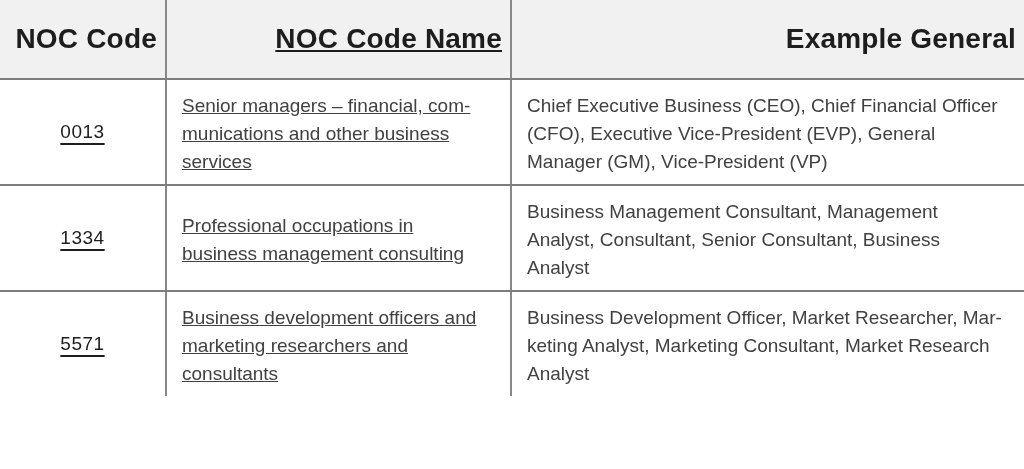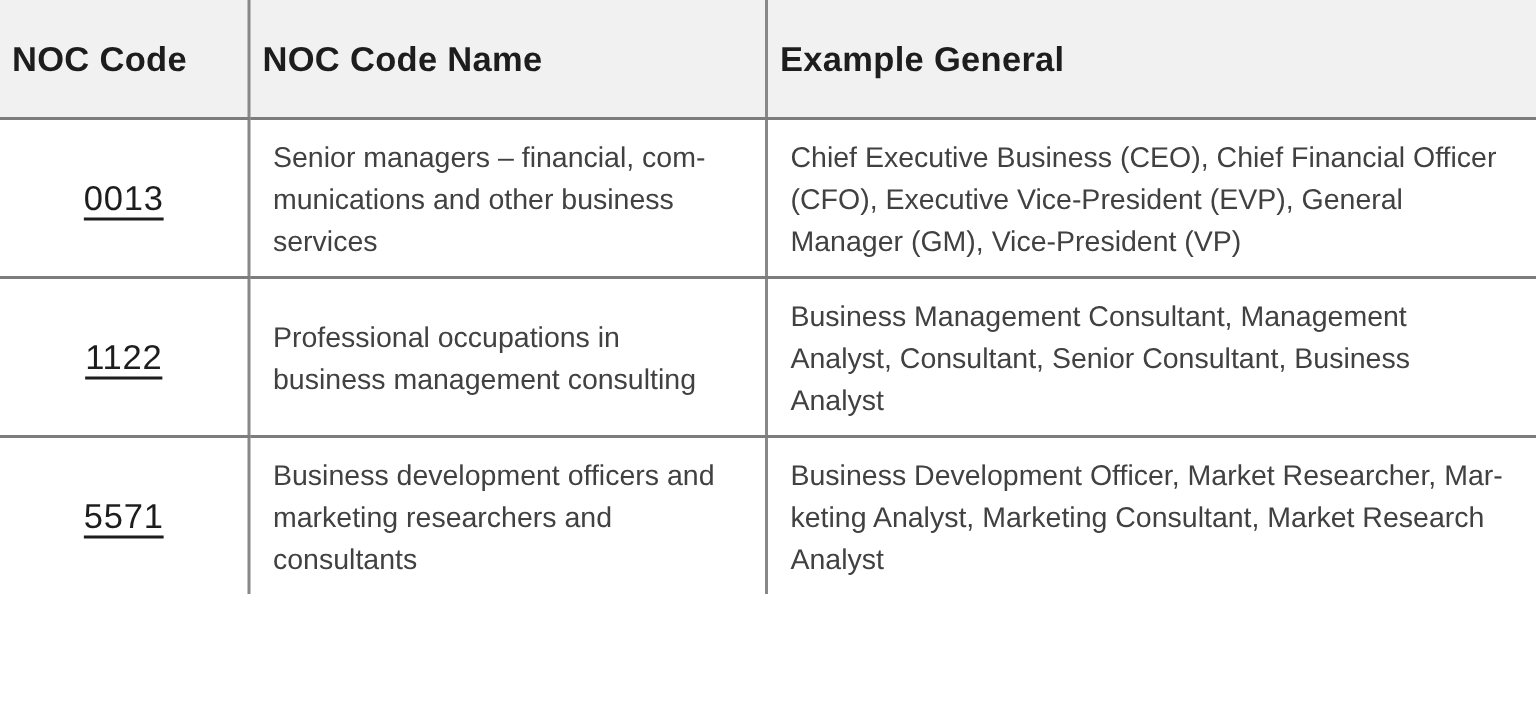--- a/index.html
+++ b/index.html
@@ -19,46 +19,46 @@
     border-collapse: collapse;
     table-layout: fixed;
   }
   col.c1 { width: 166px; }
   col.c2 { width: 345px; }
   col.c3 { width: 513px; }
 
   thead th {
     background: #f1f1f2;
     height: 78px;
-    font-size: 23px;
+    font-size: 28px;
     font-weight: bold;
     color: #1d1d1d;
-    text-align: left;
+    text-align: right;
     vertical-align: middle;
     letter-spacing: 0.2px;
     border-bottom: 2px solid #7d7d7d;
     padding: 0 8px;
   }
   th.col-1, td.code-cell { border-right: 2px solid #888888; }
-  th.col-2, td.name-cell { border-right: 2px solid #888888; }
+  th.col-2, td.name-cell { border-right: 2px solid #888888; text-decoration: underline; }
 
   tbody tr { vertical-align: middle; }
   tbody tr:not(:last-child) td { border-bottom: 2px solid #7d7d7d; }
 
   tbody tr:nth-child(1) { height: 101px; }
   tbody tr:nth-child(2) { height: 92px; }
   tbody tr:nth-child(3) { height: 100px; }
   tbody tr:nth-child(4) { height: 96px; }
 
   td.code-cell {
     text-align: center;
     vertical-align: middle;
   }
   a.code-link {
-    font-size: 23px;
+    font-size: 19px;
     color: #1d1d1d;
     text-decoration: underline;
     text-decoration-thickness: 2px;
     text-underline-offset: 5px;
     letter-spacing: 0.5px;
   }
   td.name-cell, td.titles-cell {
     font-size: 19px;
     line-height: 28px;
     color: #414141;
@@ -86,21 +86,21 @@
         <th class="col-3">Example General</th>
       </tr>
     </thead>
     <tbody>
         <tr>
           <td class="code-cell"><a href="#" class="code-link">0013</a></td>
           <td class="name-cell">Senior managers – financial, com­munications and other business services</td>
           <td class="titles-cell">Chief Executive Business (CEO), Chief Financial Officer (CFO), Executive Vice-President (EVP), General Manager (GM), Vice-President (VP)</td>
         </tr>
         <tr>
-          <td class="code-cell"><a href="#" class="code-link">1122</a></td>
+          <td class="code-cell"><a href="#" class="code-link">1334</a></td>
           <td class="name-cell">Professional occupations in business management consulting</td>
           <td class="titles-cell">Business Management Consultant, Management Analyst, Consultant, Senior Consultant, Business Analyst</td>
         </tr>
         <tr>
           <td class="code-cell"><a href="#" class="code-link">5571</a></td>
           <td class="name-cell">Business development officers and marketing researchers and consultants</td>
           <td class="titles-cell">Business Development Officer, Market Researcher, Mar­keting Analyst, Marketing Consultant, Market Research Analyst</td>
         </tr>
       </tbody>
   </table>

